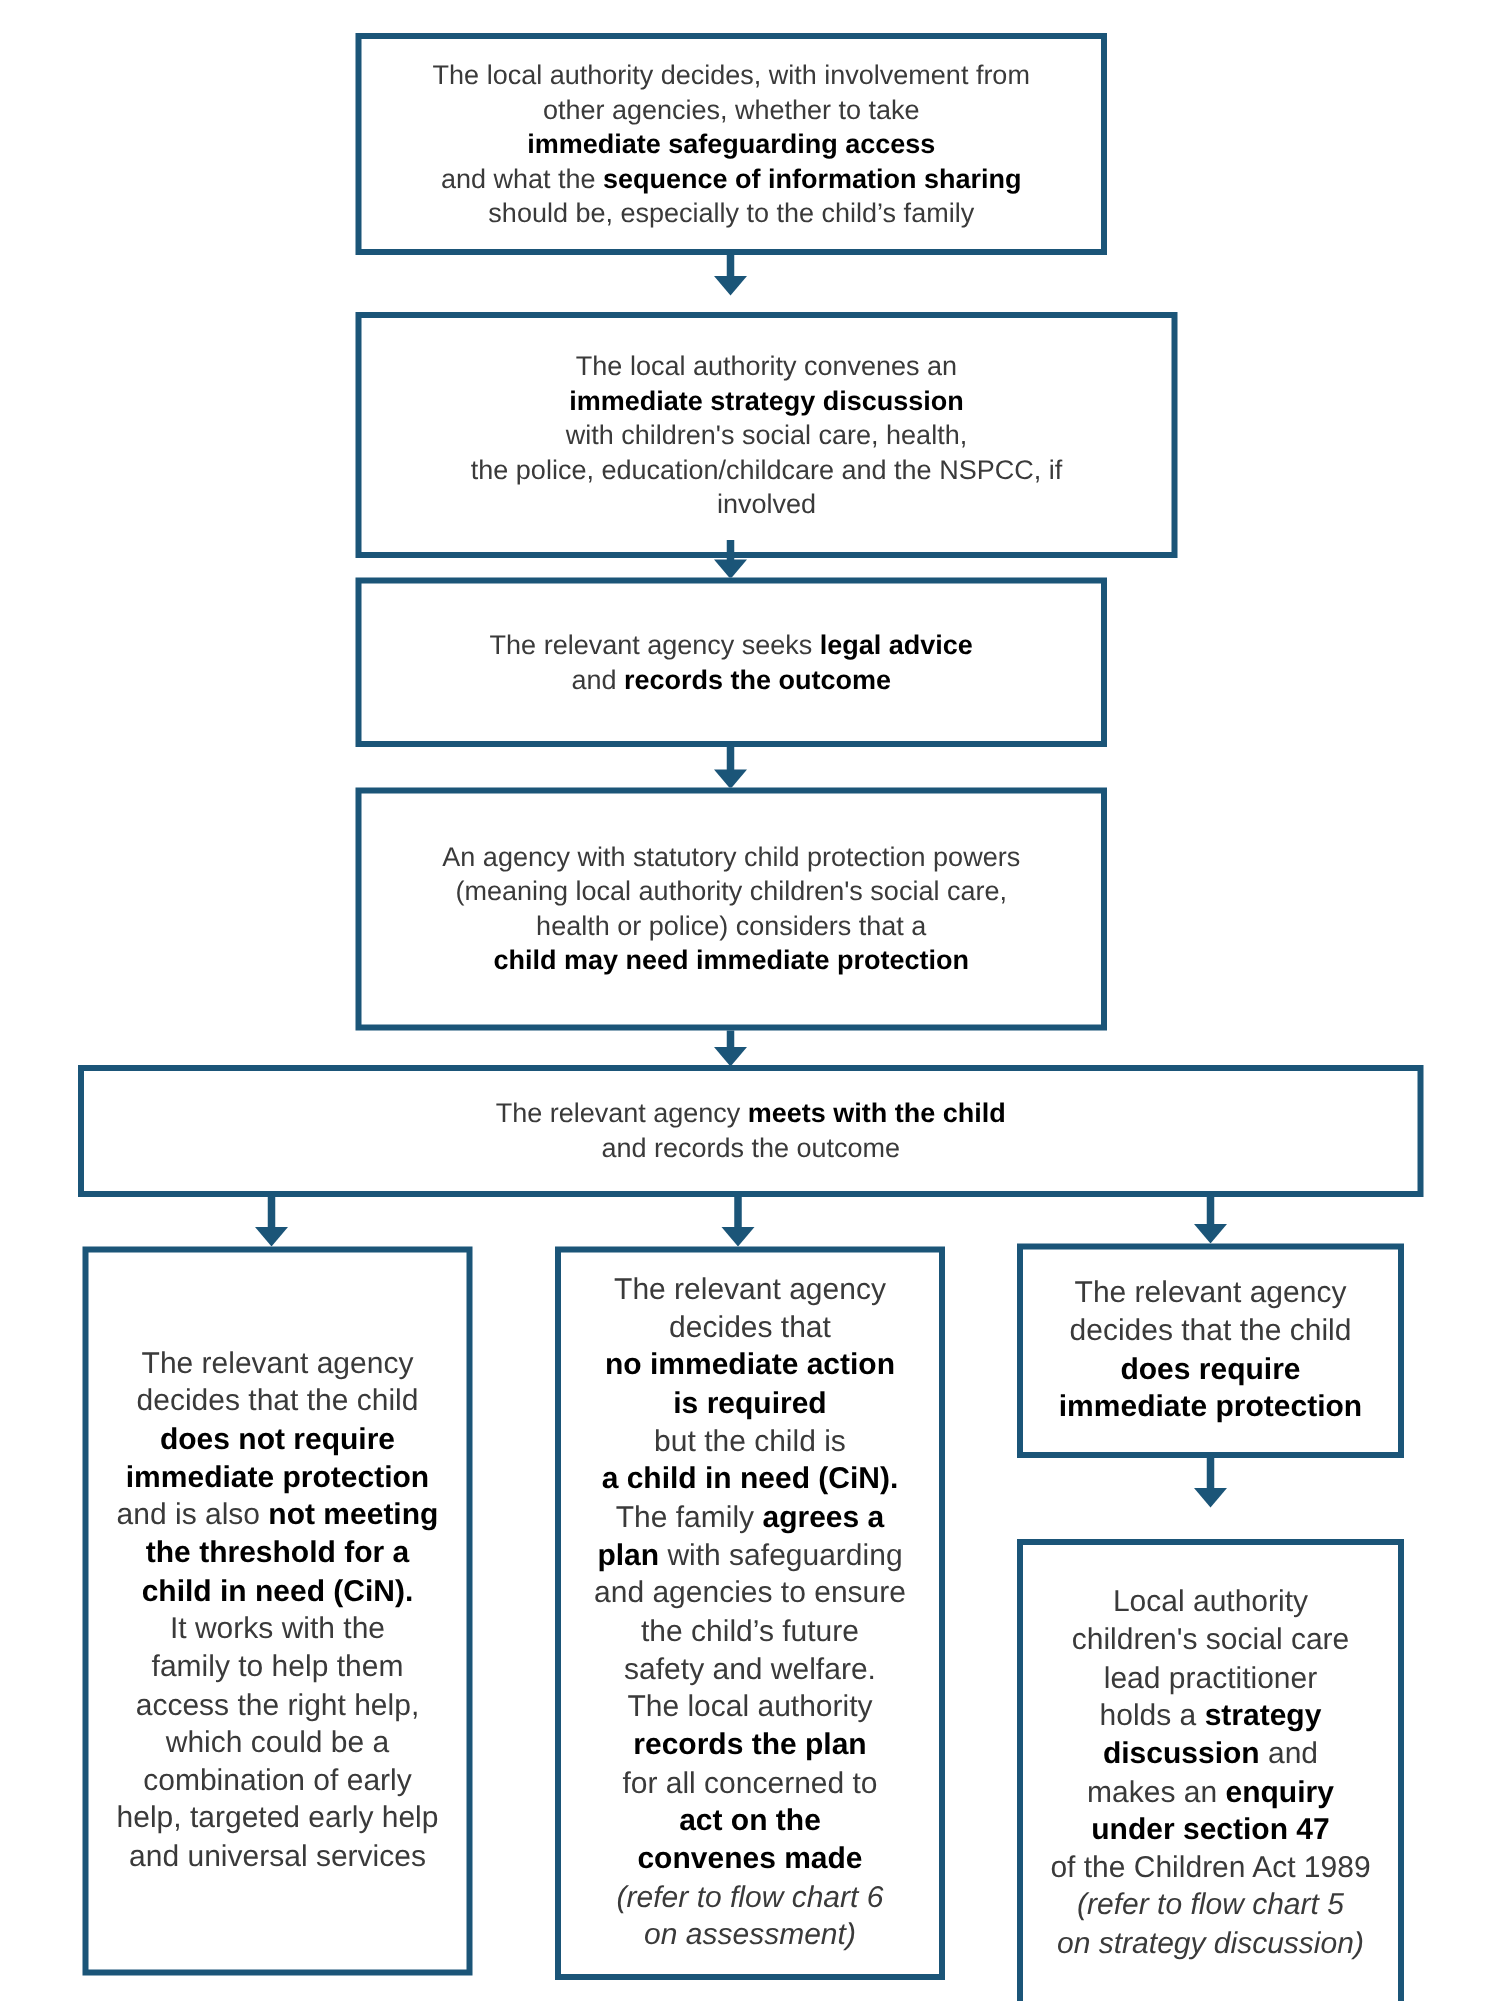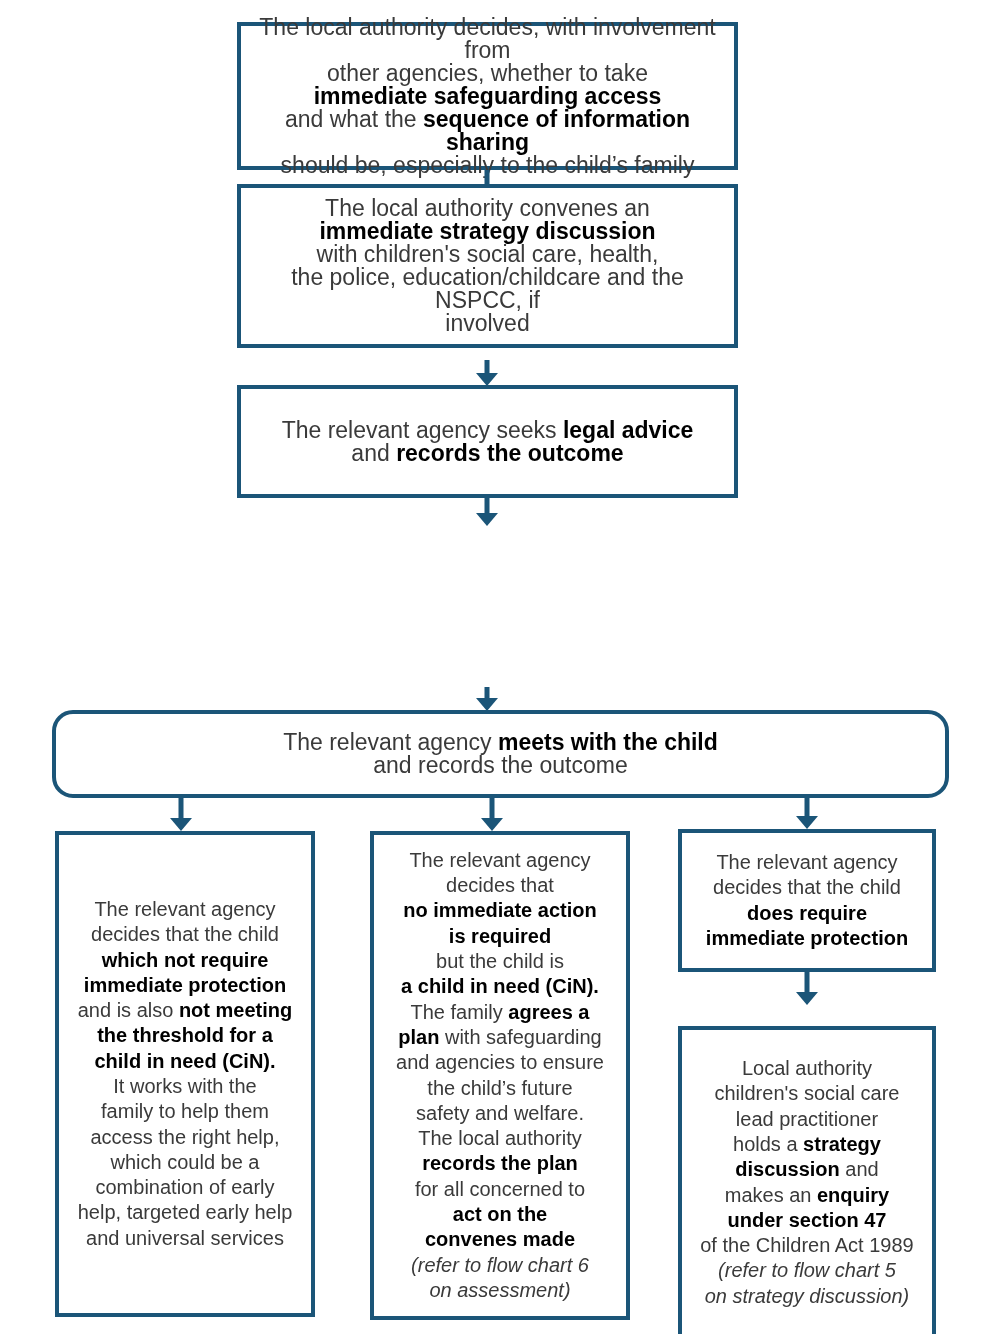--- a/index.html
+++ b/index.html
@@ -23,21 +23,21 @@
     border:4px solid var(--line);
     background:#fff;
     box-sizing:border-box;
     display:flex;
     align-items:center;
     justify-content:center;
     text-align:center;
   }
   .txt{
     white-space:pre-line;
-    font-size:23px;
+    font-size:18px;
     line-height:23px;
     padding:0 6px;
   }
   .branch .txt{
     font-size:20px;
     line-height:25.3px;
     padding:0 2px;
   }
   .txt .b{font-weight:bold;color:var(--bold);}
   .txt .i{font-style:italic;}
@@ -66,21 +66,21 @@
 </span><span class="b">immediate safeguarding access</span><span>
 and what the </span><span class="b">sequence of information sharing</span><span>
 should be, especially to the child’s family</span></div>
   </div>
 
   <div class="arrow" style="left:476px;top:170px;height:27px;">
     <div class="stem"></div>
     <div class="head"></div>
   </div>
 
-  <div class="box" style="left:237px;top:184px;width:501px;height:164px;">
+  <div class="box" style="left:237px;top:208px;width:548px;height:164px;">
     <div class="txt"><span>The local authority convenes an
 </span><span class="b">immediate strategy discussion</span><span>
 with children's social care, health,
 the police, education/childcare and the NSPCC, if
 involved</span></div>
   </div>
 
   <div class="arrow" style="left:476px;top:360px;height:26px;">
     <div class="stem"></div>
     <div class="head"></div>
@@ -89,48 +89,54 @@
   <div class="box" style="left:237px;top:385px;width:501px;height:113px;text-align:center;">
     <div class="txt"><span>The relevant agency seeks </span><span class="b">legal advice</span><span>
 and </span><span class="b">records the outcome</span></div>
   </div>
 
   <div class="arrow" style="left:476px;top:498px;height:28px;">
     <div class="stem"></div>
     <div class="head"></div>
   </div>
 
+  <div class="box" style="left:237px;top:525px;width:501px;height:162px;">
+    <div class="txt"><span>An agency with statutory child protection powers
+(meaning local authority children's social care,
+health or police) considers that a
+</span><span class="b">child may need immediate protection</span></div>
+  </div>
 
   <div class="arrow" style="left:476px;top:687px;height:24px;">
     <div class="stem"></div>
     <div class="head"></div>
   </div>
 
-  <div class="box" style="left:52px;top:710px;width:897px;height:88px;border-radius:21px;">
+  <div class="box" style="left:52px;top:710px;width:897px;height:88px;">
     <div class="txt"><span>The relevant agency </span><span class="b">meets with the child</span><span>
 and records the outcome</span></div>
   </div>
 
   <div class="arrow" style="left:170px;top:798px;height:33px;">
     <div class="stem"></div>
     <div class="head"></div>
   </div>
   <div class="arrow" style="left:481px;top:798px;height:33px;">
     <div class="stem"></div>
     <div class="head"></div>
   </div>
   <div class="arrow" style="left:796px;top:798px;height:31px;">
     <div class="stem"></div>
     <div class="head"></div>
   </div>
 
   <div class="box branch" style="left:55px;top:831px;width:260px;height:486px;">
     <div class="txt"><span>The relevant agency
 decides that the child
-</span><span class="b">which not require
+</span><span class="b">does not require
 immediate protection</span><span>
 and is also </span><span class="b">not meeting
 the threshold for a
 child in need (CiN).</span><span>
 It works with the
 family to help them
 access the right help,
 which could be a
 combination of early
 help, targeted early help

